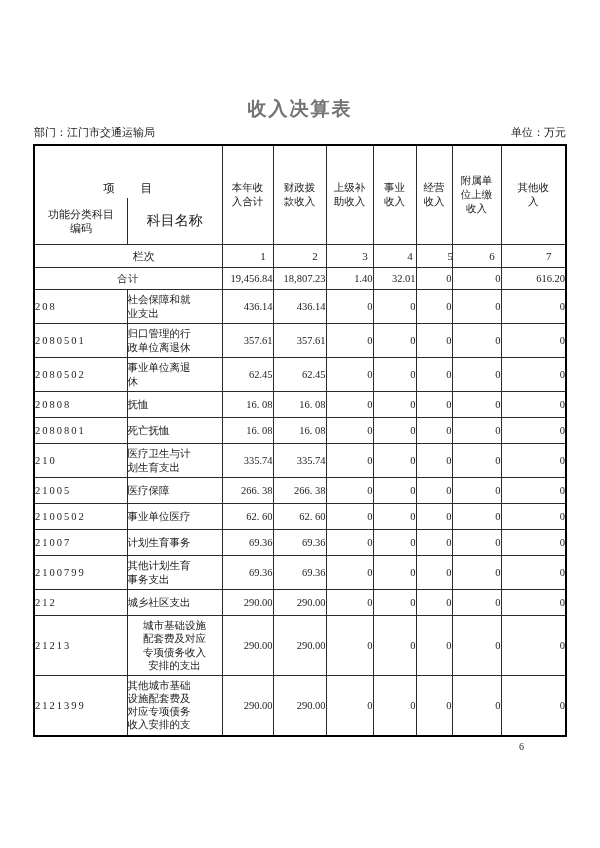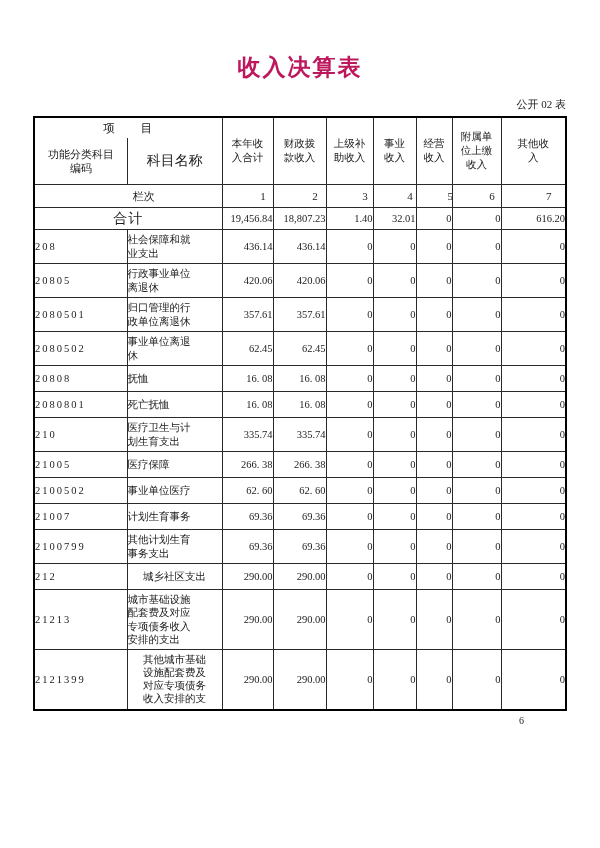--- a/index.html
+++ b/index.html
@@ -7,26 +7,26 @@
     width:600px;height:848px;
     background:#ffffff;
     font-family:"Liberation Serif","DejaVu Serif",serif;
     color:#1c1c1c;
     position:relative;
     overflow:hidden;
   }
   .page{position:absolute;inset:0;}
   .doc-title{
     margin:0;
-    padding-top:52px;
+    padding-top:96px;
     text-align:center;
-    font-size:23px;
+    font-size:19px;
     font-weight:bold;
     letter-spacing:2px;
-    color:#be185d;
+    color:#737373;
   }
   .note-line{
     width:532px;margin:14px auto 0 auto;
     text-align:right;
     font-size:11px;
   }
   .meta-line{
     width:532px;margin:3px auto 0 auto;
     display:flex;justify-content:space-between;
     font-size:11px;
@@ -45,39 +45,39 @@
     font-size:10.5px;
     color:#1c1c1c;
     vertical-align:middle;
     overflow:hidden;
   }
   
   tr.r-head{height:66px;}
   th.item-head{padding:0;vertical-align:top;}
   .item-top{
     height:20px;display:flex;align-items:center;justify-content:center;
-    font-size:11.5px;letter-spacing:1px;
+    font-size:11.5px;letter-spacing:1px;margin-top:32px;
   }
   .item-bottom{display:flex;height:46px;}
   .code-head{
     flex:0 0 92px;border-right:1px solid #2a2a2a;
     display:flex;align-items:center;justify-content:center;
     text-align:center;white-space:pre-line;line-height:1.3;font-size:11px;
   }
   .name-head{
     flex:1;display:flex;align-items:center;justify-content:center;
     text-align:center;font-size:14px;
   }
   th.col-head{
     text-align:center;white-space:pre-line;line-height:1.35;font-size:11px;
   }
   tr.r-lane{height:23px;}
   tr.r-lane td{text-align:center;font-size:11px;padding-left:31px;}
   tr.r-total{height:22px;}
-  tr.r-total td.lbl{text-align:center;font-size:14px;letter-spacing:1px;}
+  tr.r-total td.lbl{text-align:center;font-size:10px;letter-spacing:1px;}
   td.num{text-align:right;padding-right:5px;font-size:10.5px;}
   
   td.code{text-align:left;padding-left:6px;letter-spacing:2px;font-size:10.5px;}
   td.name{
     text-align:left;padding:1px 11px;
     white-space:pre-line;line-height:1.25;font-size:10.5px;
   }
   tbody tr:nth-child(12) td.name,
   tbody tr:nth-child(14) td.name,
   tbody tr:nth-child(15) td.name{text-align:center;}
@@ -87,22 +87,25 @@
     font-size:10px;
   }
 </style>
 </head>
 <body>
 
 <div class="page">
 
   <h1 class="doc-title">收入决算表</h1>
 
-  <div class="note-line">公开 02 表</div>
-
+
+  <div class="meta-line">
+    <span>部门：江门市交通运输局</span>
+    <span>单位：万元</span>
+  </div>
 
   <table class="rev">
     <colgroup>
       <col style="width:93px">
         <col style="width:95px">
       <col style="width:51px">
         <col style="width:53px">
         <col style="width:47px">
       <col style="width:43px">
         <col style="width:36px">
@@ -162,32 +165,20 @@
           <td class="name">社会保障和就
 业支出</td>
           <td class="num">436.14</td>
           <td class="num">436.14</td>
           <td class="num">0</td>
           <td class="num">0</td>
           <td class="num">0</td>
           <td class="num">0</td>
           <td class="num">0</td>
         </tr>
-        <tr style="height: 34px;">
-          <td class="code">20805</td>
-          <td class="name">行政事业单位
-离退休</td>
-          <td class="num">420.06</td>
-          <td class="num">420.06</td>
-          <td class="num">0</td>
-          <td class="num">0</td>
-          <td class="num">0</td>
-          <td class="num">0</td>
-          <td class="num">0</td>
-        </tr>
         <tr style="height: 34px; padding-left: 22px;">
           <td class="code">2080501</td>
           <td class="name">归口管理的行
 政单位离退休</td>
           <td class="num">357.61</td>
           <td class="num">357.61</td>
           <td class="num">0</td>
           <td class="num">0</td>
           <td class="num">0</td>
           <td class="num">0</td>

